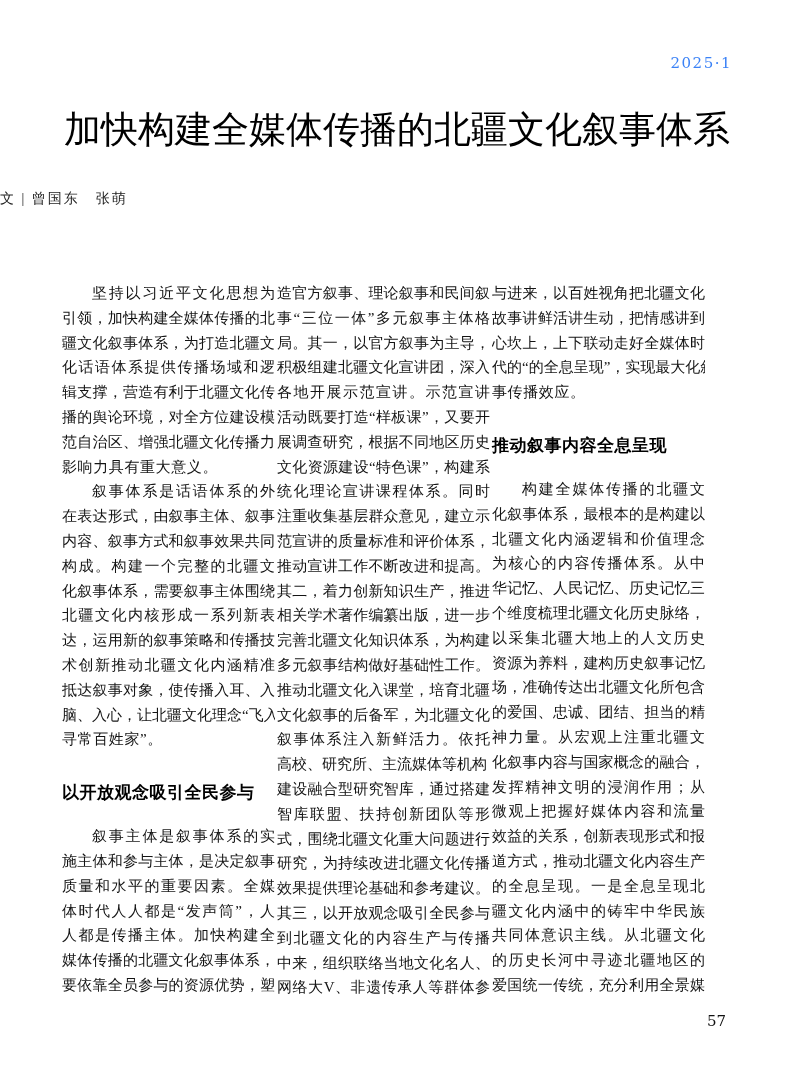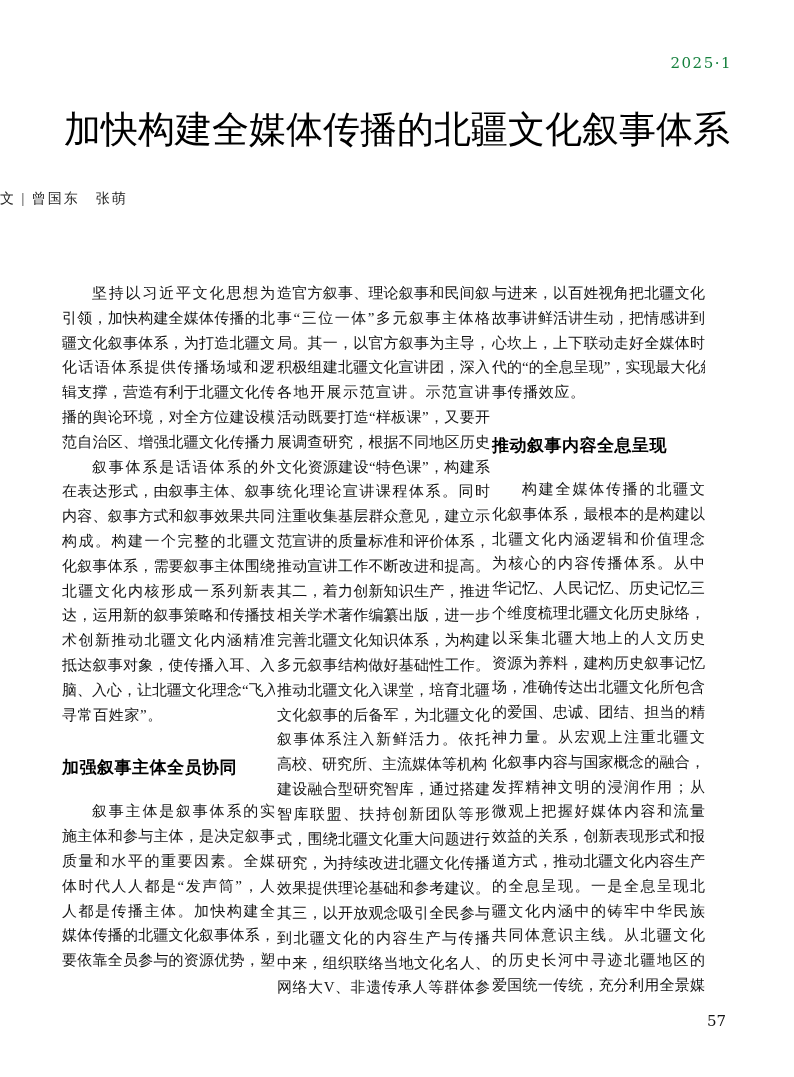--- a/index.html
+++ b/index.html
@@ -5,21 +5,21 @@
   html,body { margin:0; padding:0; background:#ffffff; }
   .page {
     position:relative; width:794px; height:1077px;
     background:#ffffff; overflow:hidden;
     font-family:"Liberation Serif","DejaVu Serif",serif;
     color:#141414;
   }
   .issue {
     position:absolute; top:54px; right:62px;
     font-family:"DejaVu Serif","Liberation Serif",serif;
-    font-size:15px; letter-spacing:1.5px; color:#15803d;
+    font-size:15px; letter-spacing:1.5px; color:#3b82f6;
   }
   .title {
     position:absolute; top:105px; left:0; width:100%; margin:0;
     text-align:center;
     font-family:"Liberation Sans","DejaVu Sans",sans-serif;
     font-weight:400; font-size:37px; letter-spacing:0px; color:#000;
   }
   .byline {
     position:absolute; top:190px; left:0; width:100%;
     font-size:14px; letter-spacing:2px; color:#222;
@@ -57,32 +57,33 @@
   <div class="byline">文 | 曾国东　张萌</div>
   <div class="columns" id="columns">
       <div class="col">
         <div class="ln first">坚持以习近平文化思想为</div>
         <div class="ln mid">引领，加快构建全媒体传播的北</div>
         <div class="ln mid">疆文化叙事体系，为打造北疆文</div>
         <div class="ln mid">化话语体系提供传播场域和逻</div>
         <div class="ln mid">辑支撑，营造有利于北疆文化传</div>
         <div class="ln mid">播的舆论环境，对全方位建设模</div>
         <div class="ln mid">范自治区、增强北疆文化传播力</div>
+        <div class="ln end">影响力具有重大意义。</div>
         <div class="ln first">叙事体系是话语体系的外</div>
         <div class="ln mid">在表达形式，由叙事主体、叙事</div>
         <div class="ln mid">内容、叙事方式和叙事效果共同</div>
         <div class="ln mid">构成。构建一个完整的北疆文</div>
         <div class="ln mid">化叙事体系，需要叙事主体围绕</div>
         <div class="ln mid">北疆文化内核形成一系列新表</div>
         <div class="ln mid">达，运用新的叙事策略和传播技</div>
         <div class="ln mid">术创新推动北疆文化内涵精准</div>
         <div class="ln mid">抵达叙事对象，使传播入耳、入</div>
         <div class="ln mid">脑、入心，让北疆文化理念“飞入</div>
         <div class="ln end">寻常百姓家”。</div>
-        <h2 class="sec-heading">加强叙事主体全员协同</h2>
+        <h2 class="sec-heading">以开放观念吸引全民参与</h2>
         <div class="ln first">叙事主体是叙事体系的实</div>
         <div class="ln mid">施主体和参与主体，是决定叙事</div>
         <div class="ln mid">质量和水平的重要因素。全媒</div>
         <div class="ln mid">体时代人人都是“发声筒”，人</div>
         <div class="ln mid">人都是传播主体。加快构建全</div>
         <div class="ln mid">媒体传播的北疆文化叙事体系，</div>
         <div class="ln mid">要依靠全员参与的资源优势，塑</div>
       </div>
       <div class="col">
         <div class="ln mid">造官方叙事、理论叙事和民间叙</div>

